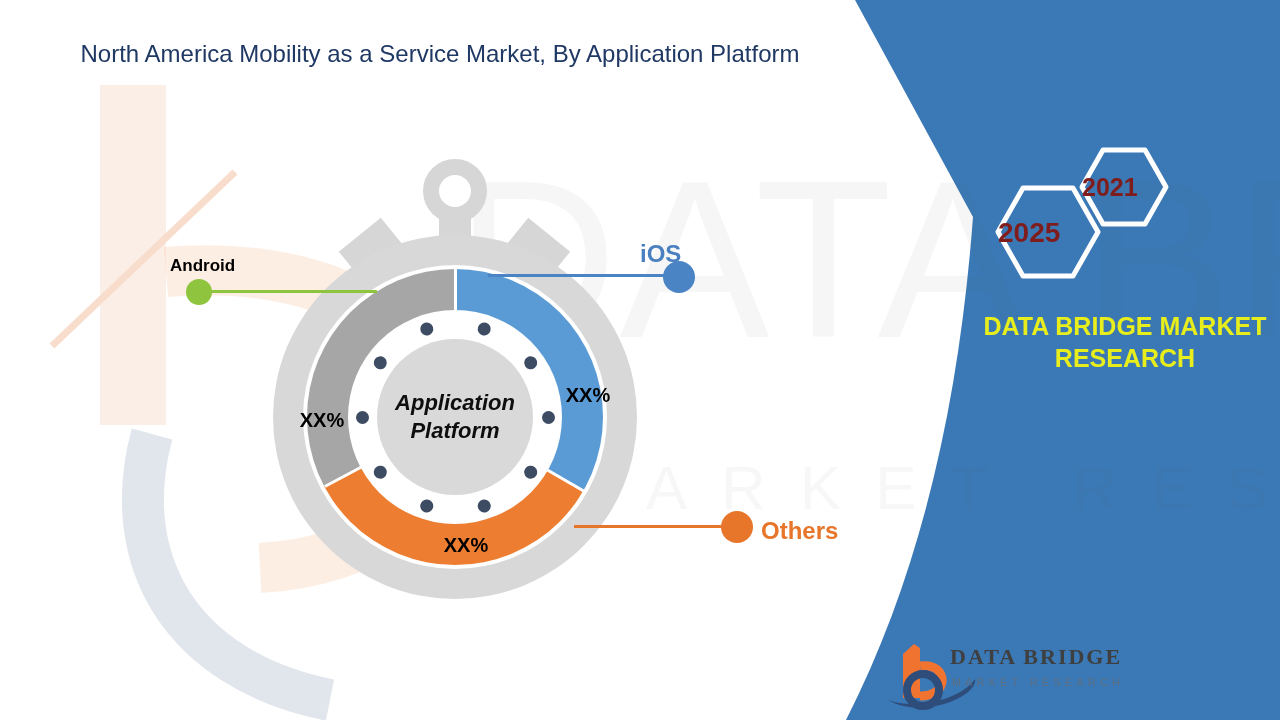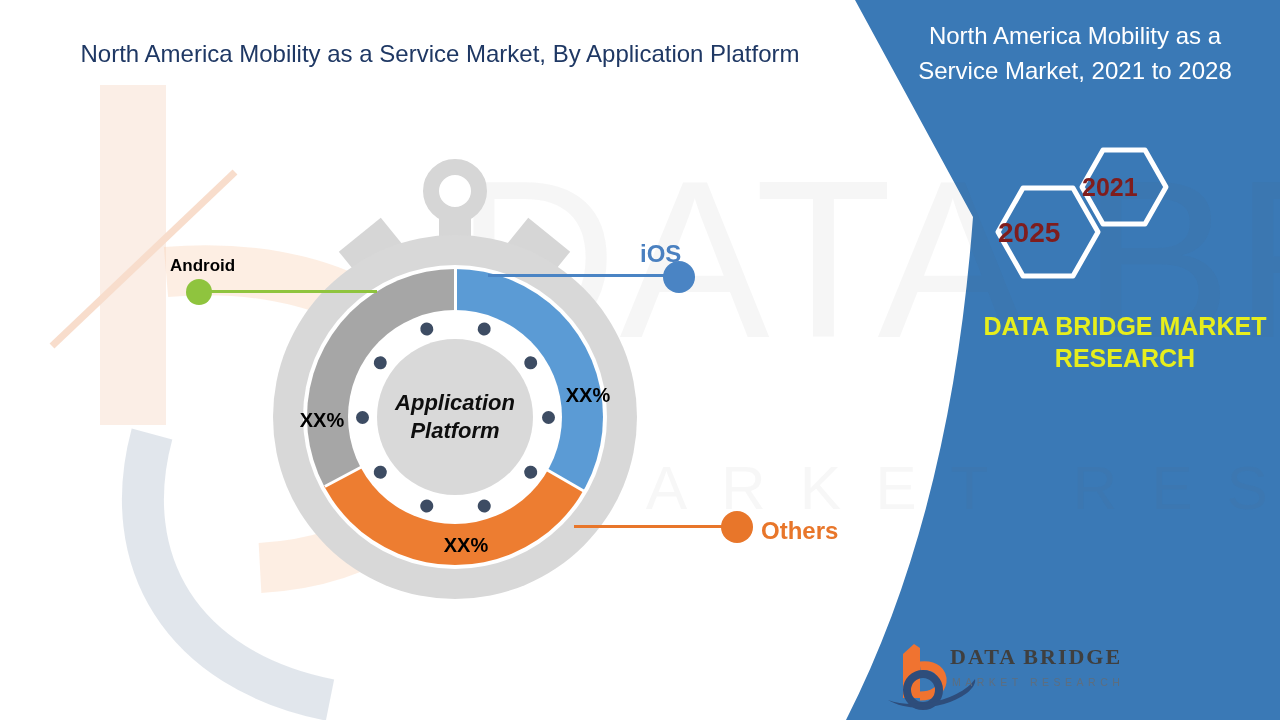--- a/index.html
+++ b/index.html
@@ -107,24 +107,20 @@
   <div class="abs callout-label" style="left:170px; top:256px; font-size:17px; color:#000000;">Android</div>
 
   <div class="abs callout-line" style="left:488px; top:274px; width:178px; background:#4a84c4;"></div>
   <div class="abs callout-dot" style="left:663px; top:261px; width:32px; height:32px; background:#4a84c4;"></div>
   <div class="abs callout-label" style="left:640px; top:240px; font-size:24px; color:#4a80c0;">iOS</div>
 
   <div class="abs callout-line" style="left:574px; top:525px; width:150px; background:#e8762a;"></div>
   <div class="abs callout-dot" style="left:721px; top:511px; width:32px; height:32px; background:#e8762a;"></div>
   <div class="abs callout-label" style="left:761px; top:517px; font-size:24px; color:#e8762a;">Others</div>
 
-  <div class="abs panel-title">
-    <div>North America Mobility as a</div>
-    <div>Service Market, 2021 to 2028</div>
-  </div>
 
   <svg class="abs" style="left:985px; top:140px;" width="200" height="150" viewBox="985 140 200 150">
     <polygon points="998,232 1023,188 1073,188 1098,232 1073,276 1023,276" fill="none" stroke="#ffffff" stroke-width="5" stroke-linejoin="round"></polygon>
     <polygon points="1082,187 1103,150 1145,150 1166,187 1145,224 1103,224" fill="none" stroke="#ffffff" stroke-width="5" stroke-linejoin="round"></polygon>
   </svg>
   <div class="abs hex-year" style="left:998px; top:217px; width:100px; font-size:28px;">2025</div>
   <div class="abs hex-year" style="left:1082px; top:173px; width:84px; font-size:25px;">2021</div>
 
   <div class="abs brand-text">
     <div>DATA BRIDGE MARKET</div>

